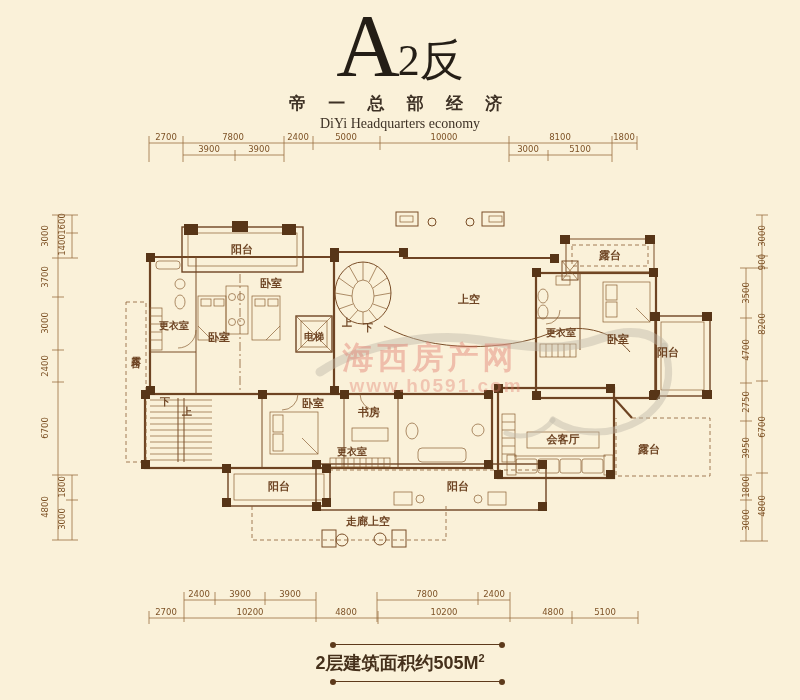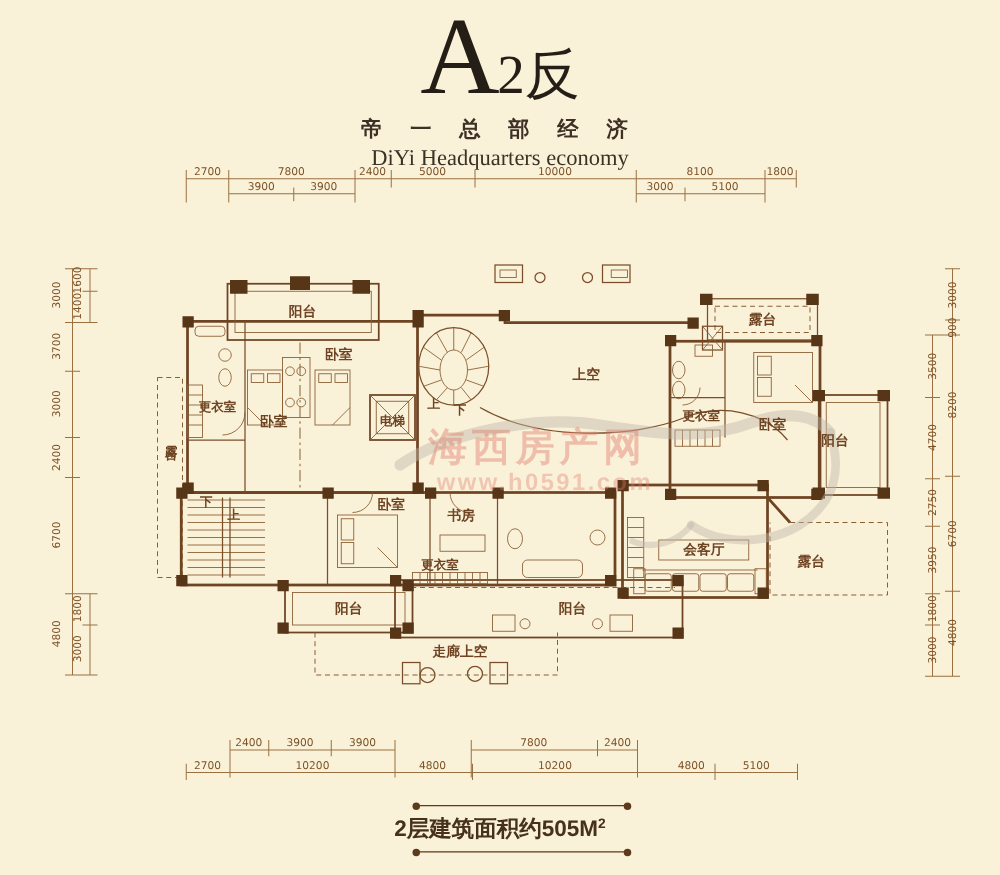--- a/index.html
+++ b/index.html
@@ -4,21 +4,21 @@
 <style>
   html,body{margin:0;padding:0;}
   .page{position:relative;width:800px;height:700px;background:#FAF1D9;overflow:hidden;
         font-family:"Liberation Sans",sans-serif;}
   .titleblock{position:absolute;top:2px;left:0;width:100%;text-align:center;color:#241e16;}
   .title-main{line-height:1;}
   .title-A{font-family:"Liberation Serif",serif;font-size:88px;letter-spacing:-2px;}
   .title-suffix{font-family:"Liberation Serif",serif;font-size:44px;}
   .subtitle-cn{font-family:"Liberation Serif",serif;font-size:17px;font-weight:bold;
                letter-spacing:9px;color:#3d3125;margin-top:2px;}
-  .subtitle-en{font-family:"Liberation Serif",serif;font-size:18px;color:#3d3125;margin-top:1px;}
+  .subtitle-en{font-family:"Liberation Serif",serif;font-size:14px;color:#3d3125;margin-top:1px;}
   svg{position:absolute;left:0;top:0;}
   .w25{stroke:#6E4423;stroke-width:2.2;fill:none;}
   .w15{stroke:#6E4423;stroke-width:1.4;fill:none;}
   .w1{stroke:#7A4E28;stroke-width:1;fill:none;}
   .w08{stroke:#8a5e33;stroke-width:.7;fill:none;}
   .dash{stroke:#8a5e33;stroke-width:.8;fill:none;stroke-dasharray:4 3;}
   .dashdot{stroke:#8a5e33;stroke-width:.8;fill:none;stroke-dasharray:9 3 2 3;}
   .pier{fill:#573517;stroke:none;}
   .dimline{stroke:#9b7040;stroke-width:.8;fill:none;}
   .dimtext{font:8.5px "DejaVu Sans",sans-serif;fill:#7d5226;text-anchor:middle;}

